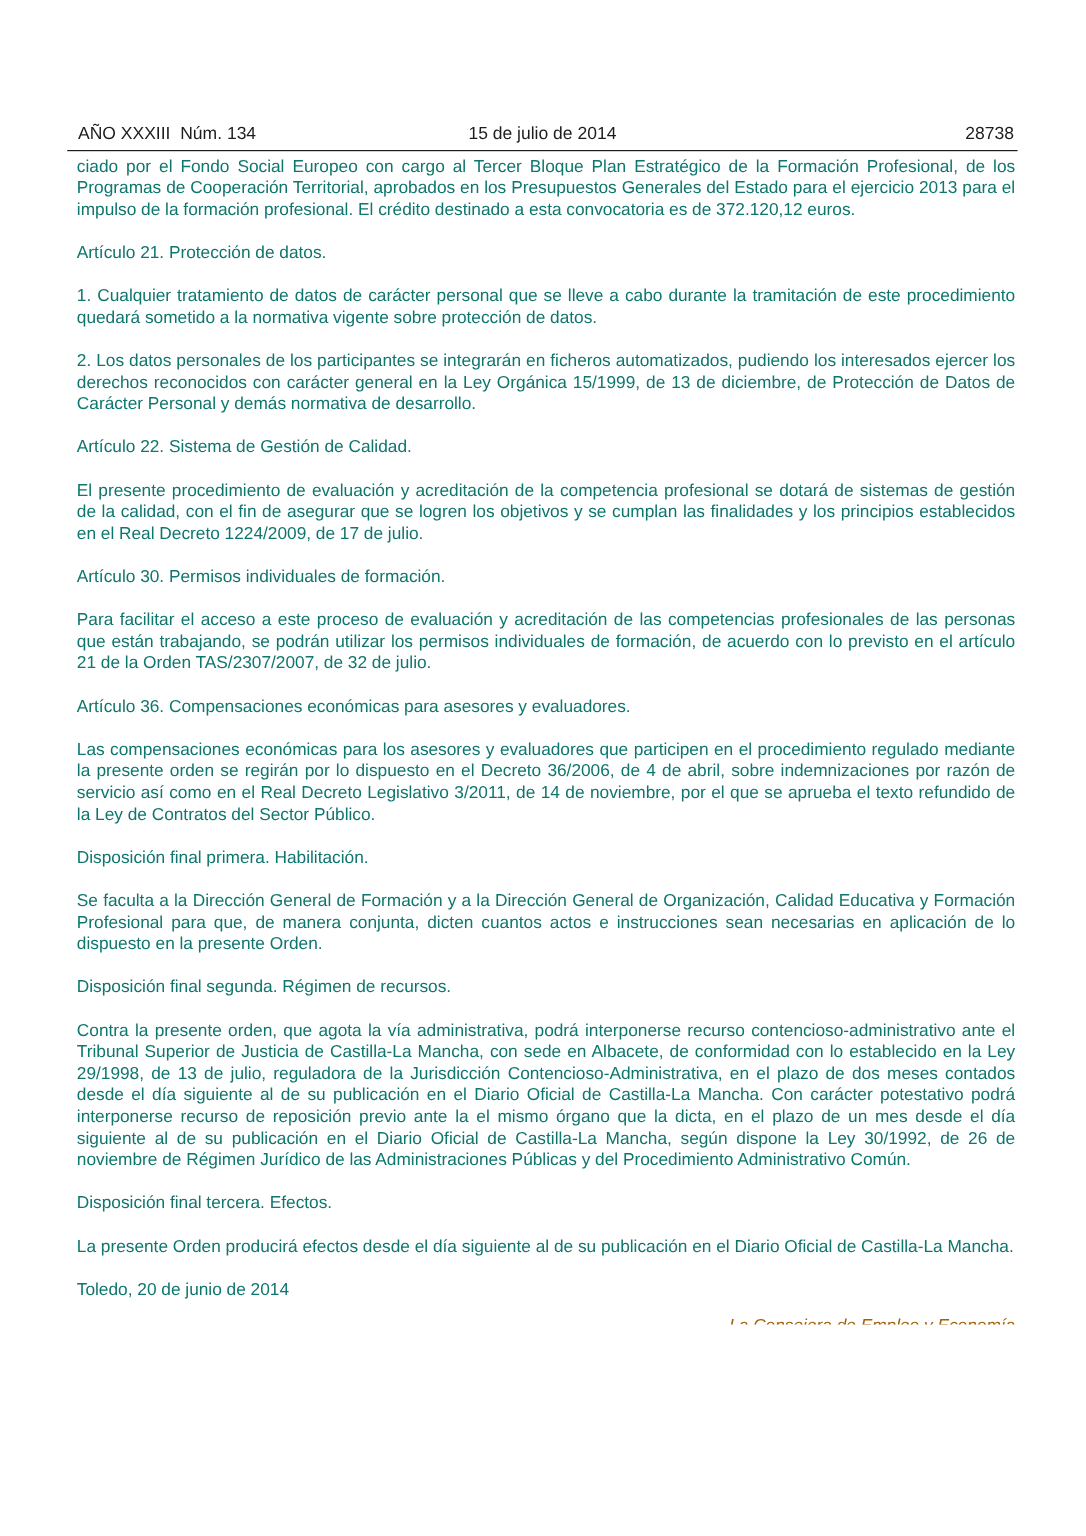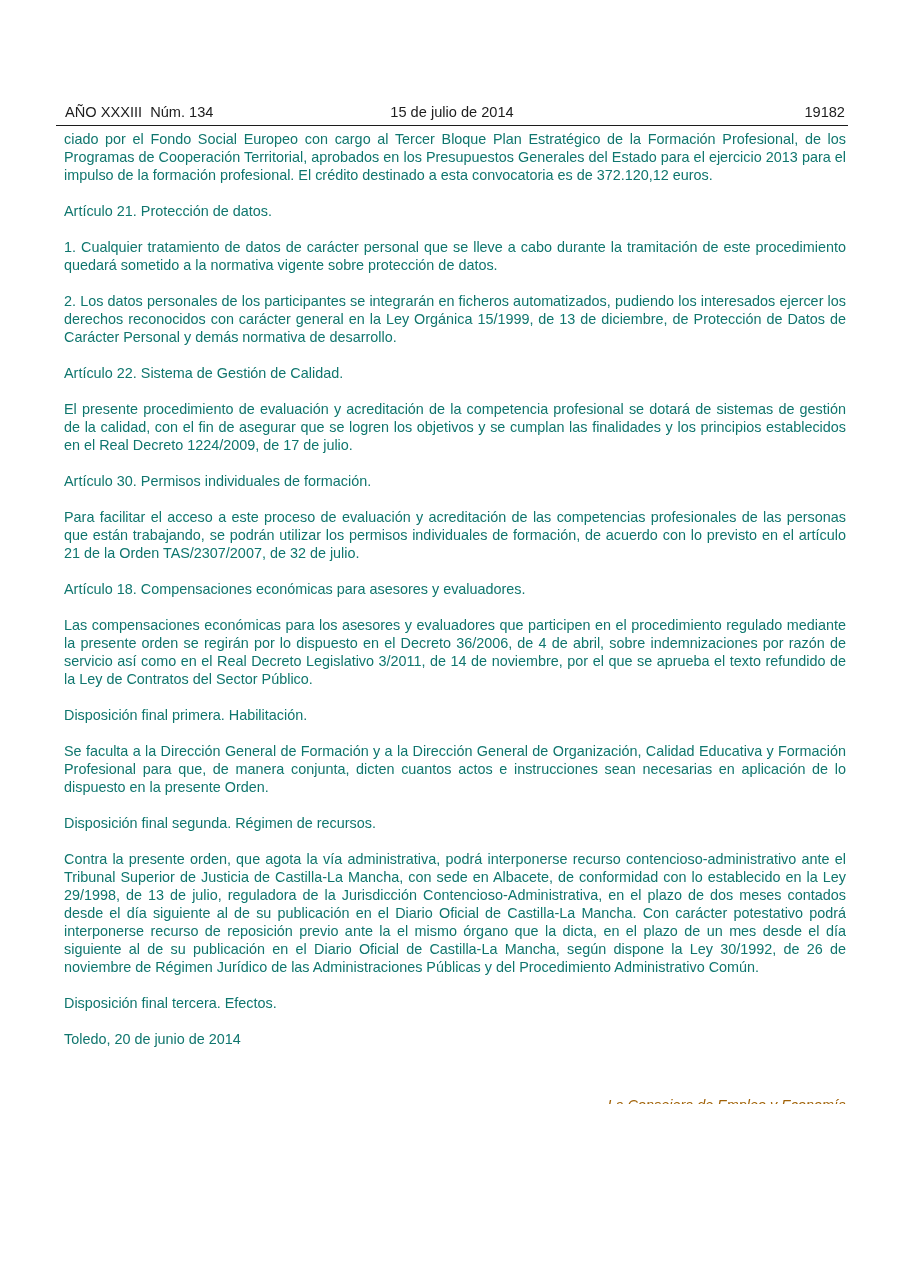--- a/index.html
+++ b/index.html
@@ -80,41 +80,42 @@
   }
 </style>
 </head>
 <body>
 
 <div class="page">
 
   <header class="doc-header">
     <span class="hdr-left">AÑO XXXIII  Núm. 134</span>
     <span class="hdr-center">15 de julio de 2014</span>
-    <span class="hdr-right">19182</span>
+    <span class="hdr-right">28738</span>
   </header>
 
   <div class="rule header-rule"></div>
 
   <main class="doc-body">
     <p class="para">ciado por el Fondo Social Europeo con cargo al Tercer Bloque Plan Estratégico de la Formación Profesional, de los Programas de Cooperación Territorial, aprobados en los Presupuestos Generales del Estado para el ejercicio 2013 para el impulso de la formación profesional. El crédito destinado a esta convocatoria es de 372.120,12 euros.</p>
     <p class="para single">Artículo 21. Protección de datos.</p>
     <p class="para">1. Cualquier tratamiento de datos de carácter personal que se lleve a cabo durante la tramitación de este procedimiento quedará sometido a la normativa vigente sobre protección de datos.</p>
     <p class="para">2. Los datos personales de los participantes se integrarán en ficheros automatizados, pudiendo los interesados ejercer los derechos reconocidos con carácter general en la Ley Orgánica 15/1999, de 13 de diciembre, de Protección de Datos de Carácter Personal y demás normativa de desarrollo.</p>
     <p class="para single">Artículo 22. Sistema de Gestión de Calidad.</p>
     <p class="para">El presente procedimiento de evaluación y acreditación de la competencia profesional se dotará de sistemas de gestión de la calidad, con el fin de asegurar que se logren los objetivos y se cumplan las finalidades y los principios establecidos en el Real Decreto 1224/2009, de 17 de julio.</p>
     <p class="para single">Artículo 30. Permisos individuales de formación.</p>
     <p class="para">Para facilitar el acceso a este proceso de evaluación y acreditación de las competencias profesionales de las personas que están trabajando, se podrán utilizar los permisos individuales de formación, de acuerdo con lo previsto en el artículo 21 de la Orden TAS/2307/2007, de 32 de julio.</p>
-    <p class="para single">Artículo 18. Compensaciones económicas para asesores y evaluadores.</p>
+    <p class="para single">Artículo 36. Compensaciones económicas para asesores y evaluadores.</p>
     <p class="para">Las compensaciones económicas para los asesores y evaluadores que participen en el procedimiento regulado mediante la presente orden se regirán por lo dispuesto en el Decreto 36/2006, de 4 de abril, sobre indemnizaciones por razón de servicio así como en el Real Decreto Legislativo 3/2011, de 14 de noviembre, por el que se aprueba el texto refundido de la Ley de Contratos del Sector Público.</p>
     <p class="para single">Disposición final primera. Habilitación.</p>
     <p class="para">Se faculta a la Dirección General de Formación y a la Dirección General de Organización, Calidad Educativa y Formación Profesional para que, de manera conjunta, dicten cuantos actos e instrucciones sean necesarias en aplicación de lo dispuesto en la presente Orden.</p>
     <p class="para single">Disposición final segunda. Régimen de recursos.</p>
     <p class="para">Contra la presente orden, que agota la vía administrativa, podrá interponerse recurso contencioso-administrativo ante el Tribunal Superior de Justicia de Castilla-La Mancha, con sede en Albacete, de conformidad con lo establecido en la Ley 29/1998, de 13 de julio, reguladora de la Jurisdicción Contencioso-Administrativa, en el plazo de dos meses contados desde el día siguiente al de su publicación en el Diario Oficial de Castilla-La Mancha. Con carácter potestativo podrá interponerse recurso de reposición previo ante la el mismo órgano que la dicta, en el plazo de un mes desde el día siguiente al de su publicación en el Diario Oficial de Castilla-La Mancha, según dispone la Ley 30/1992, de 26 de noviembre de Régimen Jurídico de las Administraciones Públicas y del Procedimiento Administrativo Común.</p>
     <p class="para single">Disposición final tercera. Efectos.</p>
+    <p class="para">La presente Orden producirá efectos desde el día siguiente al de su publicación en el Diario Oficial de Castilla-La Mancha.</p>
     <p class="para single">Toledo, 20 de junio de 2014</p>
   </main>
 
   <div class="sig-right">
     <p>La Consejera de Empleo y Economía</p>
     <p>CARMEN CASERO GONZÁLEZ</p>
   </div>
 
   <div class="sig-left">
     <p>El Consejero de Educación, Cultura y Deportes</p>

